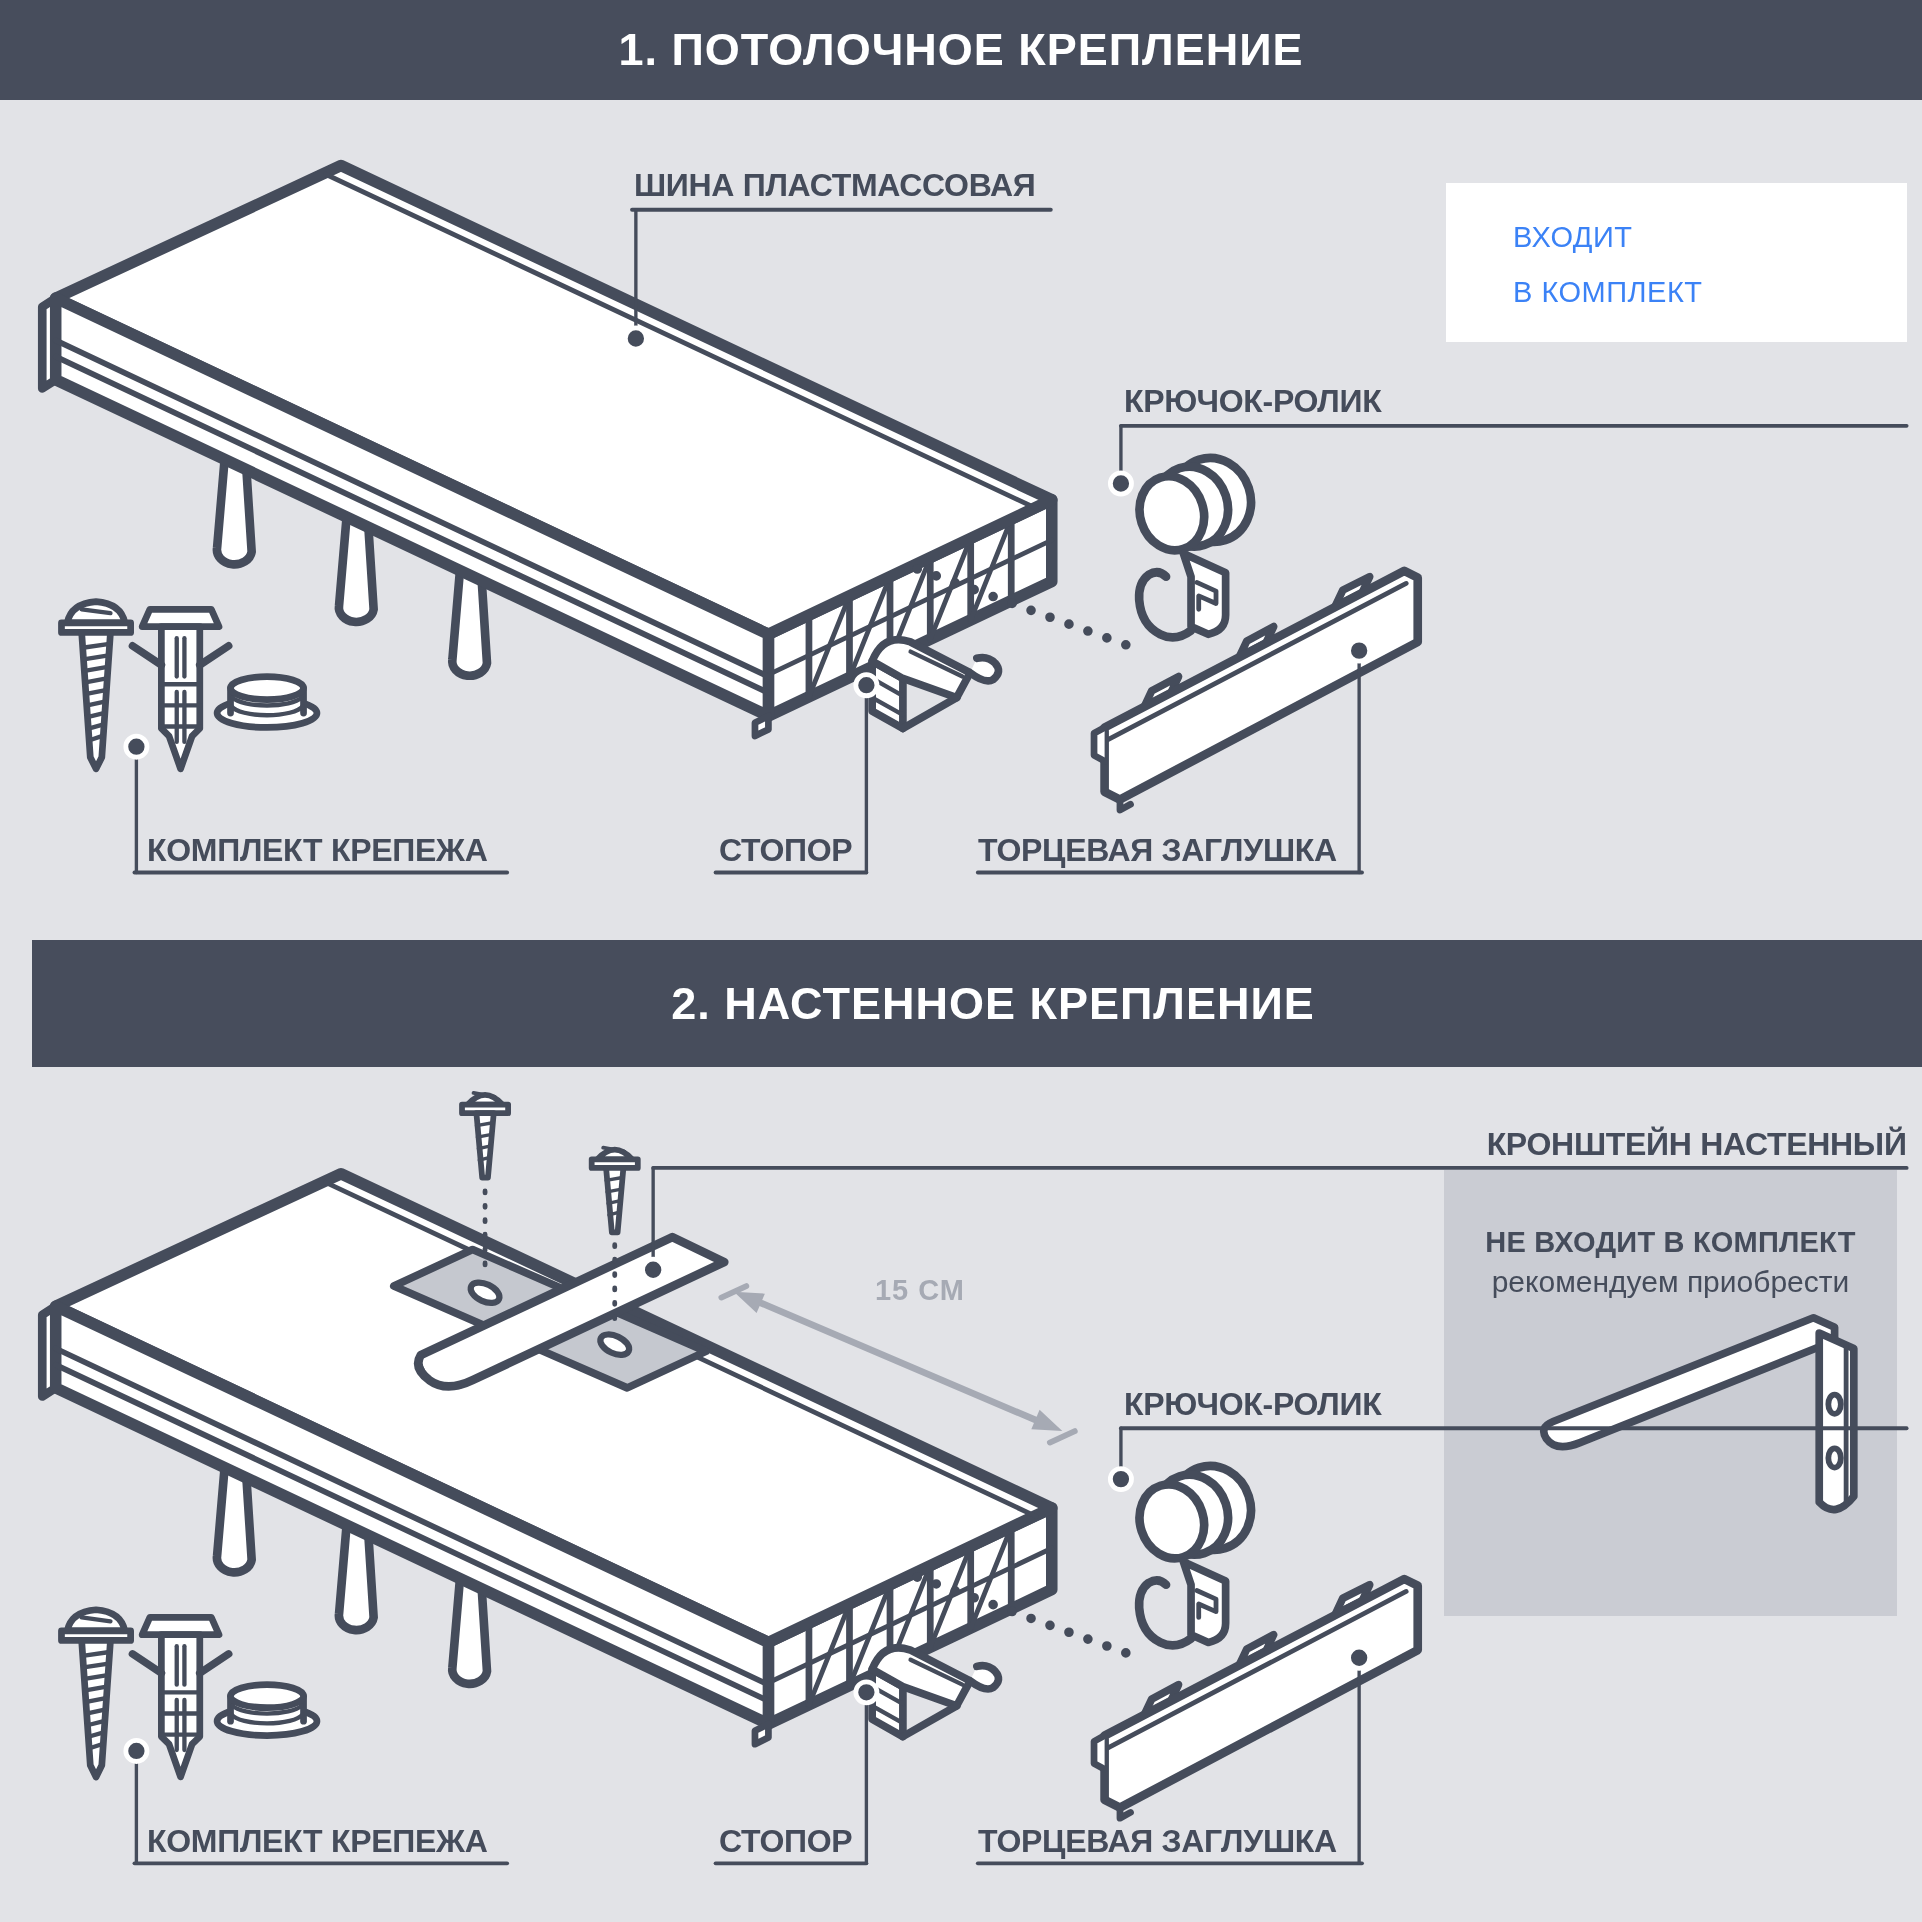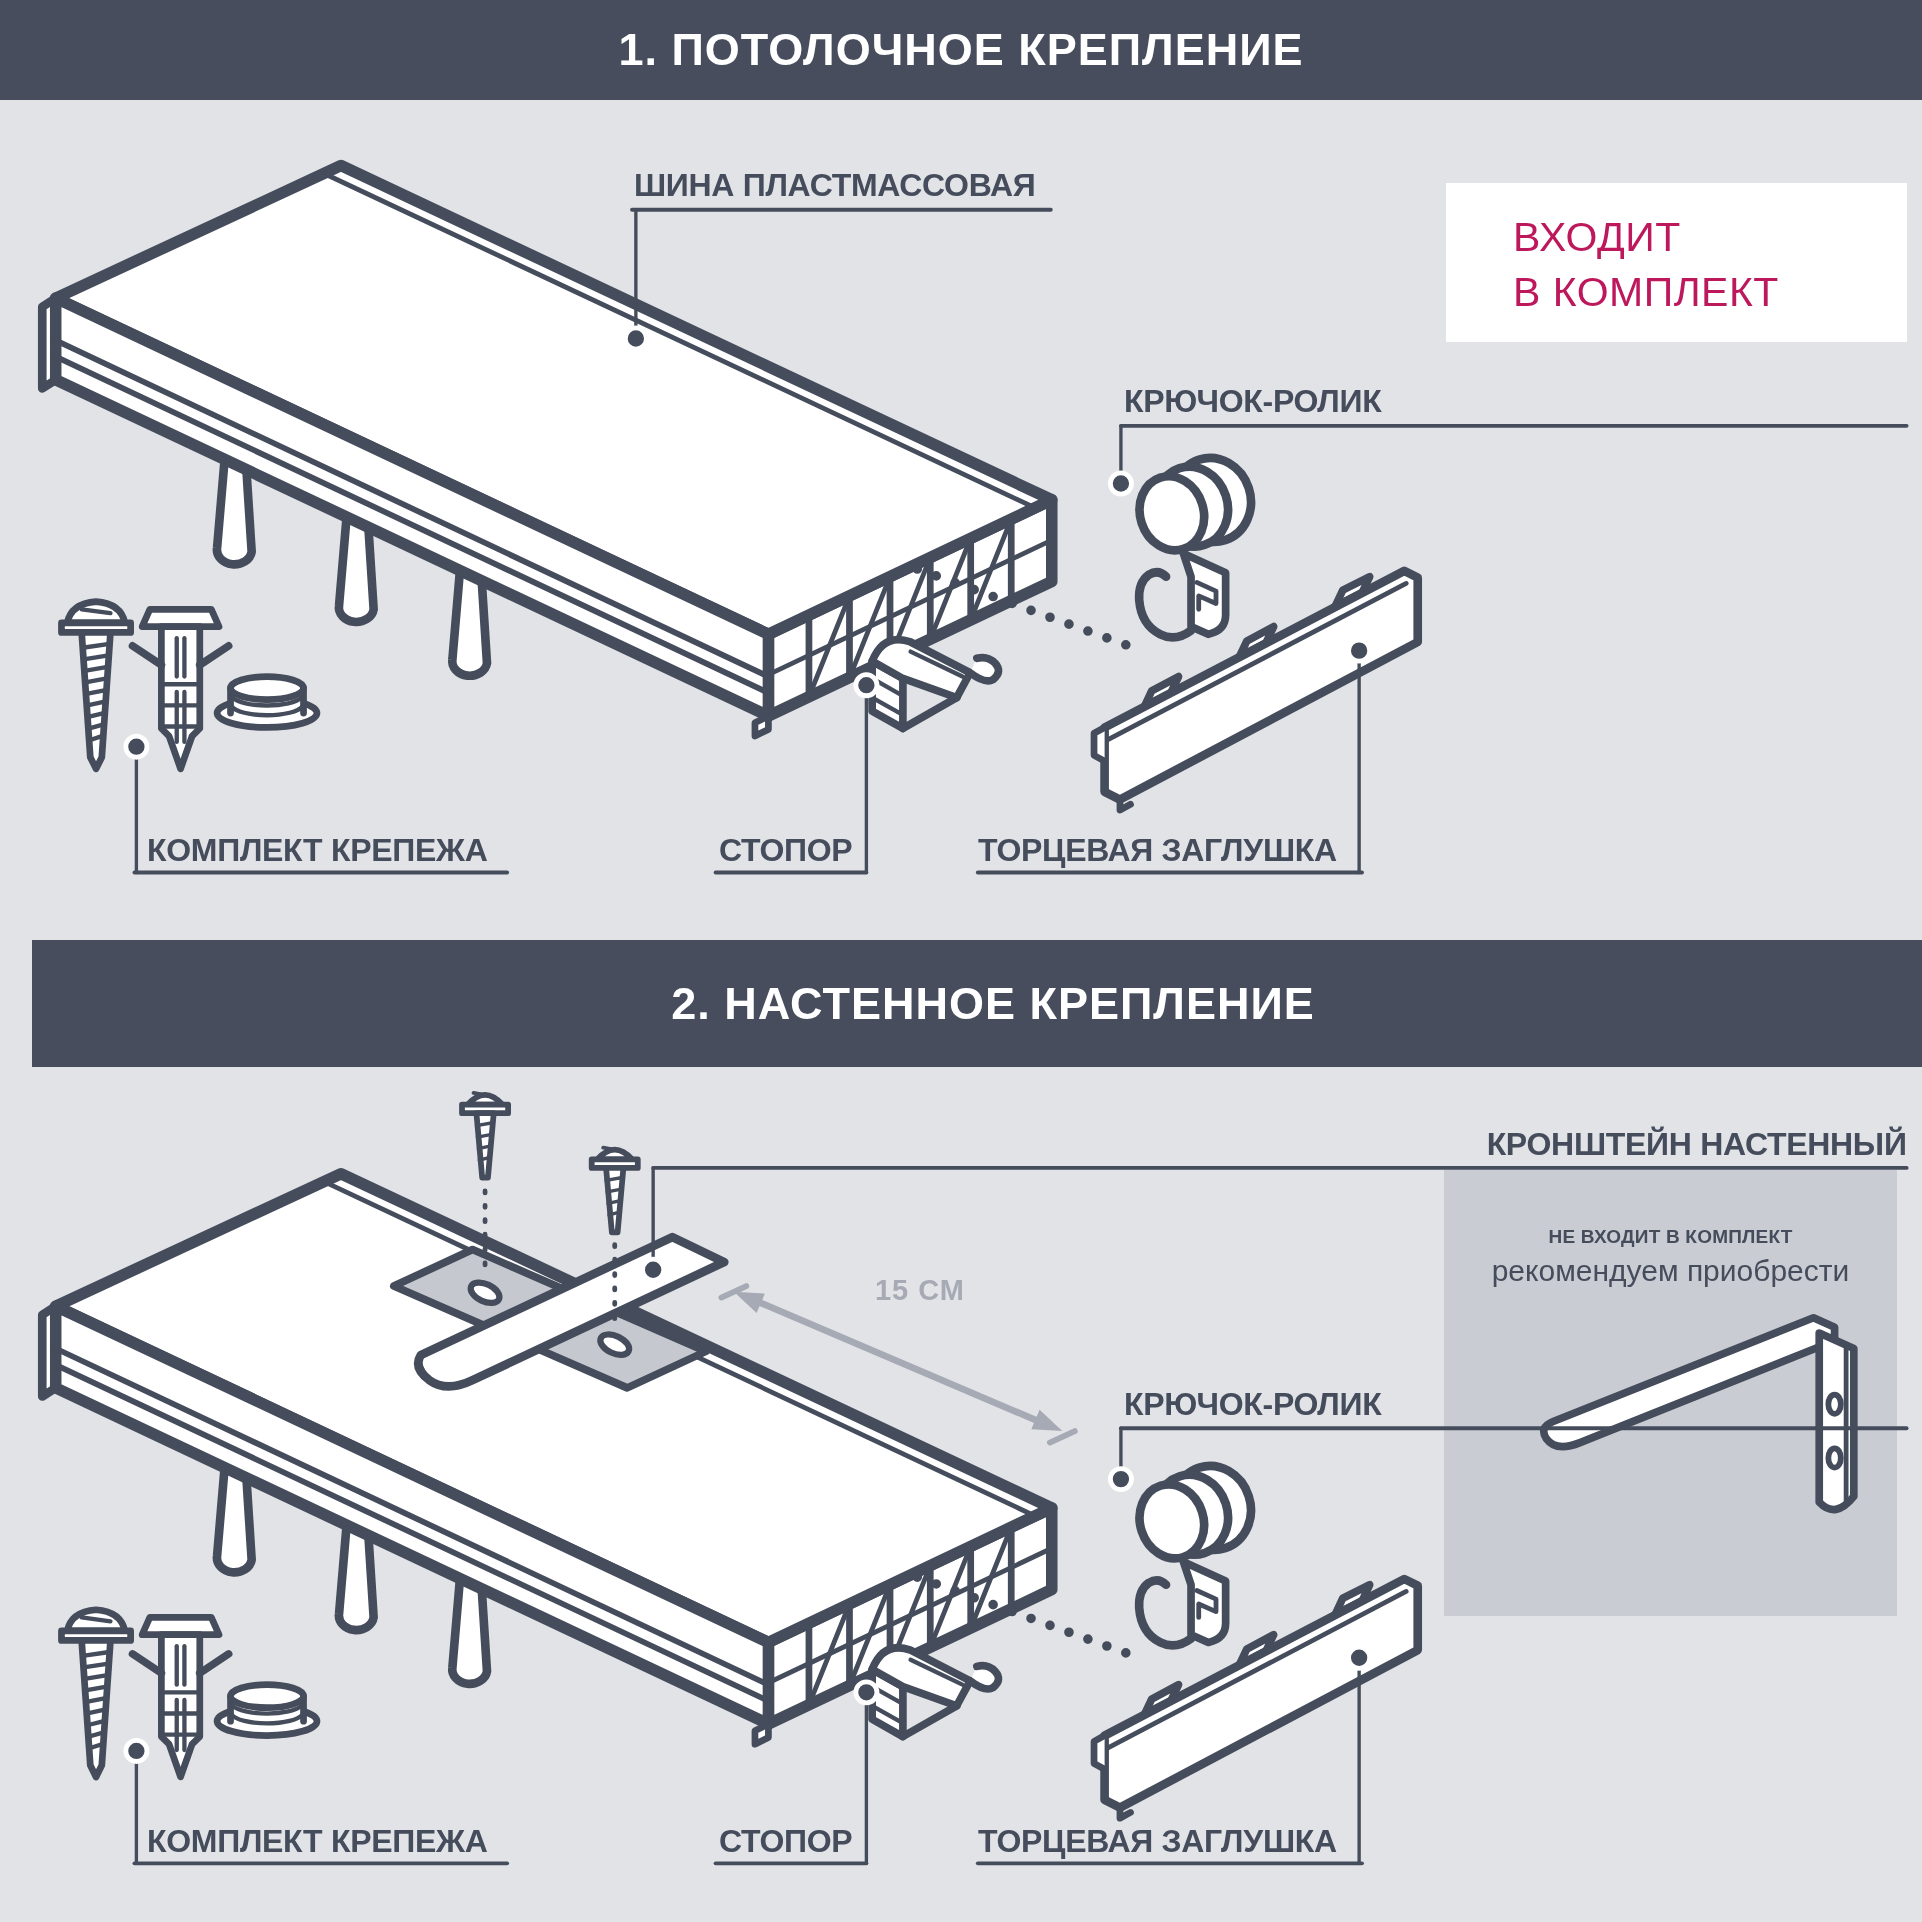--- a/index.html
+++ b/index.html
@@ -6,24 +6,24 @@
   .page{position:relative;width:1922px;height:1922px;background:#E2E3E7;overflow:hidden;
         font-family:"Liberation Sans",sans-serif;color:#454C5B;}
   .band{position:absolute;left:0;width:1922px;background:#474D5C;display:flex;
         align-items:center;justify-content:center;}
   .band .htxt{color:#FFFFFF;font-weight:bold;font-size:45px;letter-spacing:1px;white-space:nowrap;}
   .lbl{position:absolute;font-weight:bold;font-size:32px;letter-spacing:-0.3px;white-space:nowrap;z-index:6;}
   .dim-lbl{position:absolute;font-weight:bold;font-size:29px;color:#A6AAB4;z-index:6;
            width:154px;text-align:center;letter-spacing:1px;}
   .white-box{position:absolute;left:1446px;top:183px;width:461px;height:159px;background:#FFFFFF;
              z-index:1;box-sizing:border-box;padding:27px 0 0 67px;}
-  .white-box .in-line{font-size:41px;line-height:55px;letter-spacing:0.5px;color:#be185d;}
+  .white-box .in-line{font-size:29px;line-height:55px;letter-spacing:0.5px;color:#3b82f6;}
   .gray-box{position:absolute;left:1444px;top:1170px;width:453px;height:446px;background:#CACCD3;
             z-index:1;box-sizing:border-box;text-align:center;}
-  .gray-box .nb-title{margin-top:56px;font-weight:bold;font-size:19px;letter-spacing:0.2px;}
+  .gray-box .nb-title{margin-top:56px;font-weight:bold;font-size:29px;letter-spacing:0.2px;}
   .gray-box .nb-sub{margin-top:5.8px;font-size:30px;}
   svg.layer{position:absolute;left:0;z-index:4;}
 </style>
 </head>
 <body>
 
 <div class="page">
 
   <div class="band" style="top:0;height:100px;">
     <div class="htxt">1. ПОТОЛОЧНОЕ КРЕПЛЕНИЕ</div>

